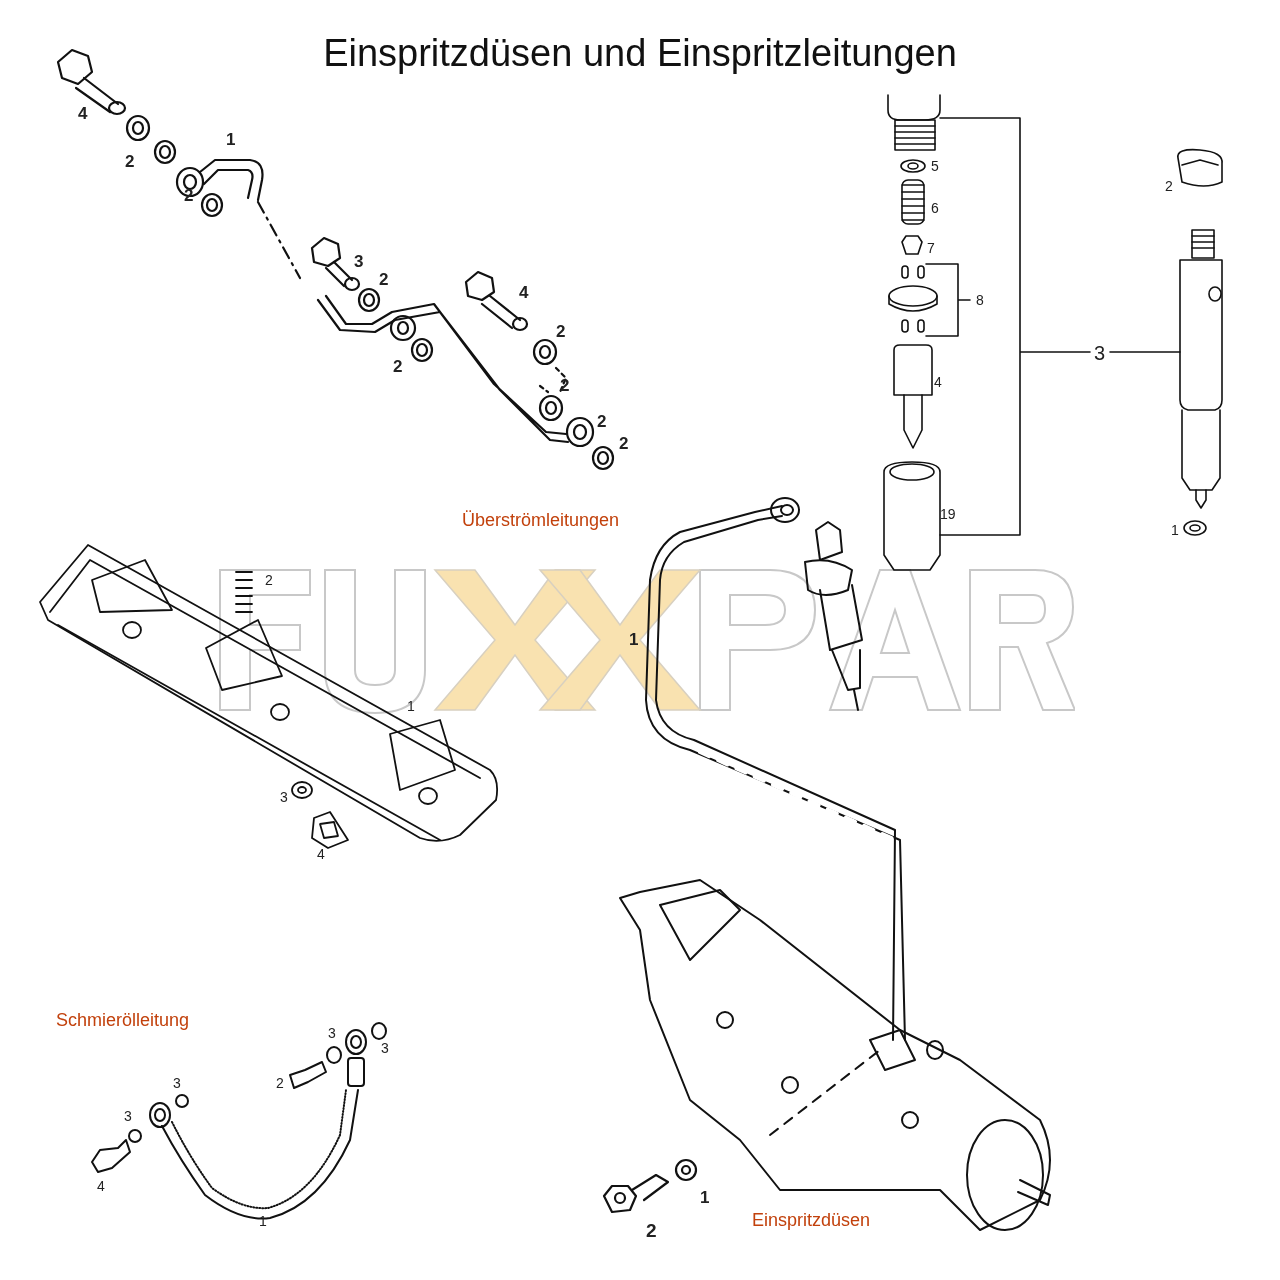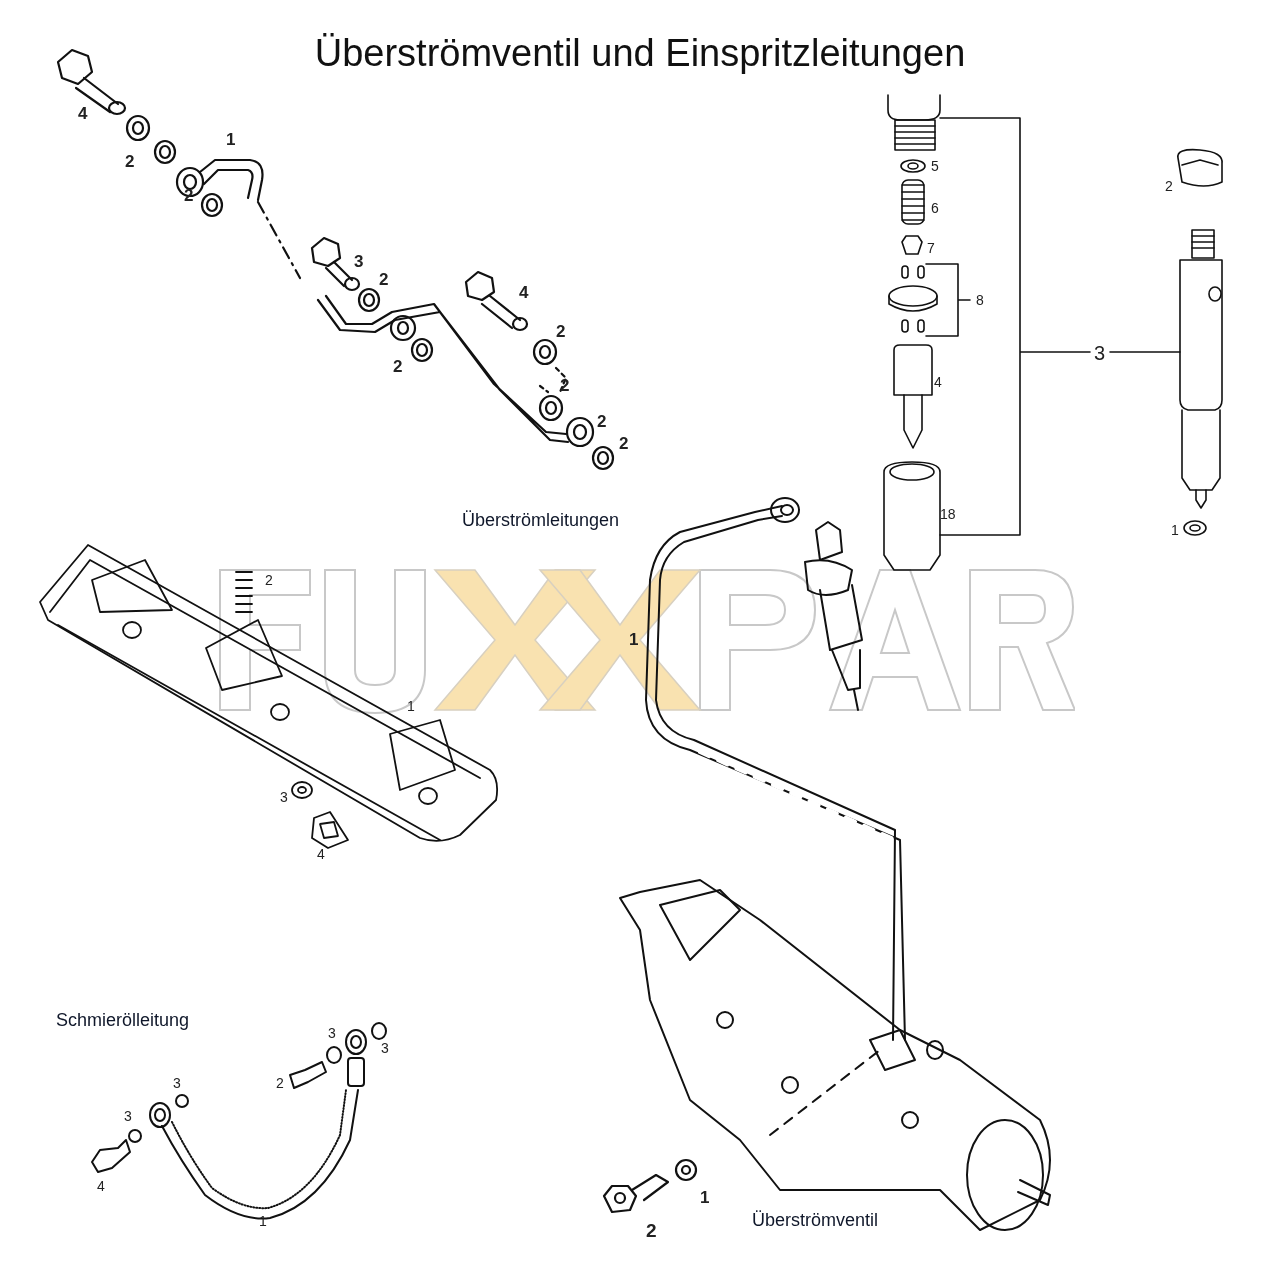--- a/index.html
+++ b/index.html
@@ -1,29 +1,29 @@
 <!DOCTYPE html>
 <html><head>
 <meta charset="utf-8">
 <style>
   html, body { margin: 0; padding: 0; background: #ffffff; }
   body { width: 1280px; height: 1280px; position: relative; overflow: hidden;
          font-family: "Liberation Sans", sans-serif; color: #111; }
   .title { position: absolute; left: 0; width: 1280px; top: 32px; text-align: center;
            font-size: 38px; font-family: "Liberation Sans", sans-serif; color: #111; }
-  .section-label { position: absolute; font-size: 18px; font-family: "Liberation Sans", sans-serif; color: #0f172a; }
+  .section-label { position: absolute; font-size: 18px; font-family: "Liberation Sans", sans-serif; color: #c2410c; }
   .callout { position: absolute; font-family: "Liberation Sans", sans-serif; font-size: 14px; color: #222; }
   .callout.bold { font-weight: bold; font-size: 17px; }
   svg.layer { position: absolute; left: 0; top: 0; }
   .watermark { position: absolute; left: 215px; top: 565px; width: 860px; height: 150px; pointer-events: none; }
 </style>
 </head>
 <body>
 
-<div class="title">Überströmventil und Einspritzleitungen</div>
+<div class="title">Einspritzdüsen und Einspritzleitungen</div>
 
 <svg class="watermark" viewBox="0 0 860 150">
   <g fill="none" stroke="#c8c8c8" stroke-width="2">
 
     <path d="M5 5 H95 V30 H35 V60 H85 V85 H35 V145 H5 Z"></path>
 
     <path d="M110 5 H140 V105 Q140 120 160 120 Q180 120 180 105 V5 H210 V105 Q210 148 160 148 Q110 148 110 105 Z"></path>
 
     <path d="M485 5 H555 Q600 5 600 45 Q600 85 555 85 H515 V145 H485 Z M515 30 V60 H550 Q570 60 570 45 Q570 30 550 30 Z"></path>
 
@@ -195,21 +195,21 @@
 <span class="callout bold" style="left:556px;top:322px">2</span>
 <span class="callout bold" style="left:560px;top:376px">2</span>
 <span class="callout bold" style="left:597px;top:412px">2</span>
 <span class="callout bold" style="left:619px;top:434px">2</span>
 
 <span class="callout" style="left:931px;top:158px">5</span>
 <span class="callout" style="left:931px;top:200px">6</span>
 <span class="callout" style="left:927px;top:240px">7</span>
 <span class="callout" style="left:976px;top:292px">8</span>
 <span class="callout" style="left:934px;top:374px">4</span>
-<span class="callout" style="left:940px;top:506px">18</span>
+<span class="callout" style="left:940px;top:506px">19</span>
 <span class="callout" style="left:1094px;top:342px;font-size:20px">3</span>
 <span class="callout" style="left:1165px;top:178px">2</span>
 <span class="callout" style="left:1171px;top:522px">1</span>
 
 <span class="callout" style="left:265px;top:572px">2</span>
 <span class="callout" style="left:407px;top:698px">1</span>
 <span class="callout" style="left:280px;top:789px">3</span>
 <span class="callout" style="left:317px;top:846px">4</span>
 
 <span class="section-label" style="left:462px;top:510px">Überströmleitungen</span>
@@ -217,15 +217,15 @@
 
 <span class="section-label" style="left:56px;top:1010px">Schmierölleitung</span>
 <span class="callout" style="left:328px;top:1025px">3</span>
 <span class="callout" style="left:381px;top:1040px">3</span>
 <span class="callout" style="left:276px;top:1075px">2</span>
 <span class="callout" style="left:173px;top:1075px">3</span>
 <span class="callout" style="left:124px;top:1108px">3</span>
 <span class="callout" style="left:97px;top:1178px">4</span>
 <span class="callout" style="left:259px;top:1213px">1</span>
 
-<span class="section-label" style="left:752px;top:1210px">Überströmventil</span>
+<span class="section-label" style="left:752px;top:1210px">Einspritzdüsen</span>
 <span class="callout bold" style="left:700px;top:1188px">1</span>
 <span class="callout bold" style="left:646px;top:1220px;font-size:19px">2</span>
 
 </body></html>

